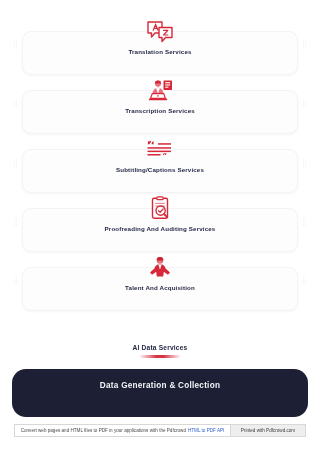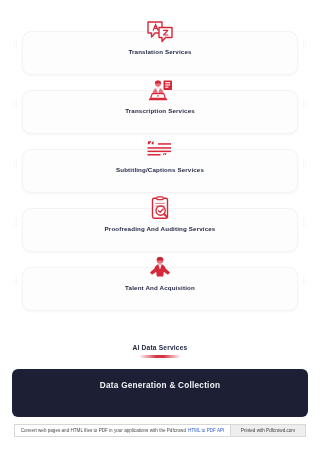--- a/index.html
+++ b/index.html
@@ -123,21 +123,21 @@
   }
 
   
   .dark-banner {
     position: absolute;
     left: 12px;
     top: 369px;
     width: 296px;
     height: 48px;
     background: #1d2035;
-    border-radius: 6px;
+    border-radius: 14px;
   }
   .dark-banner .banner-title {
     position: absolute;
     top: 12px;
     left: 0;
     width: 296px;
     text-align: center;
     font-size: 8.2px;
     font-weight: bold;
     letter-spacing: 0.25px;

